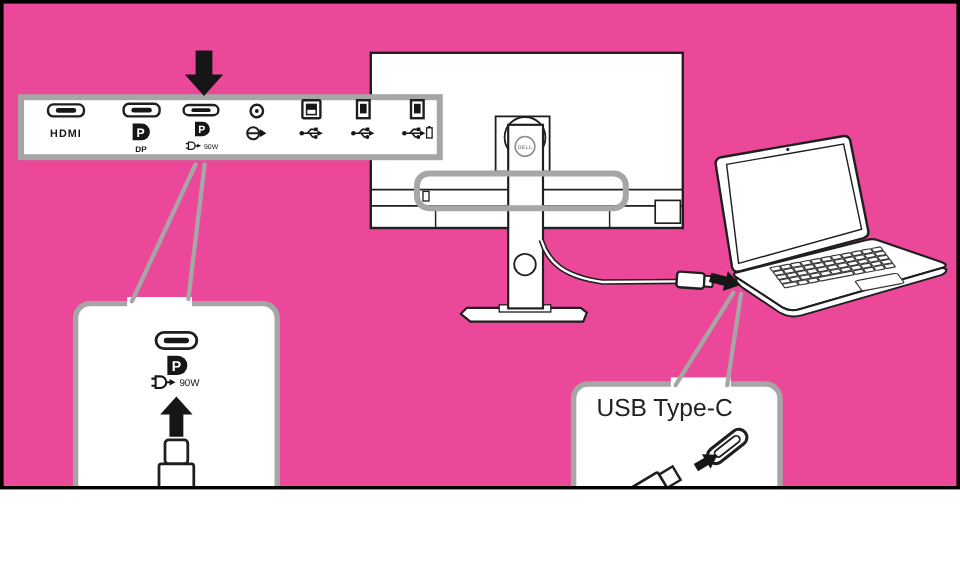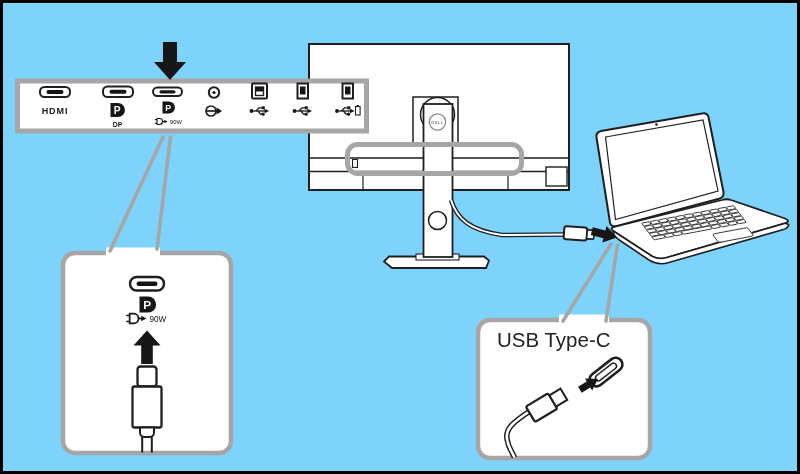--- a/index.html
+++ b/index.html
@@ -1,18 +1,18 @@
 <!DOCTYPE html>
 <html><head>
 <meta charset="utf-8">
 <style>
   html,body{margin:0;padding:0;background:#fff;}
   .frame{
-    width:800px;height:474px;box-sizing:border-box;
-    border:3px solid #000;background:#7dd3fc;overflow:hidden;
+    width:800px;height:408px;box-sizing:border-box;
+    border:3px solid #000;background:#ec4899;overflow:hidden;
     font-family:"Liberation Sans", sans-serif;
   }
   svg text{font-family:"Liberation Sans", sans-serif;}
   .ink{stroke:#1f1f1f;fill:#fff;}
   .inkline{stroke:#1f1f1f;fill:none;}
   .gray{stroke:#a6a6a6;fill:none;}
   .blackfill{fill:#161616;stroke:none;}
 </style>
 </head>
 <body>

